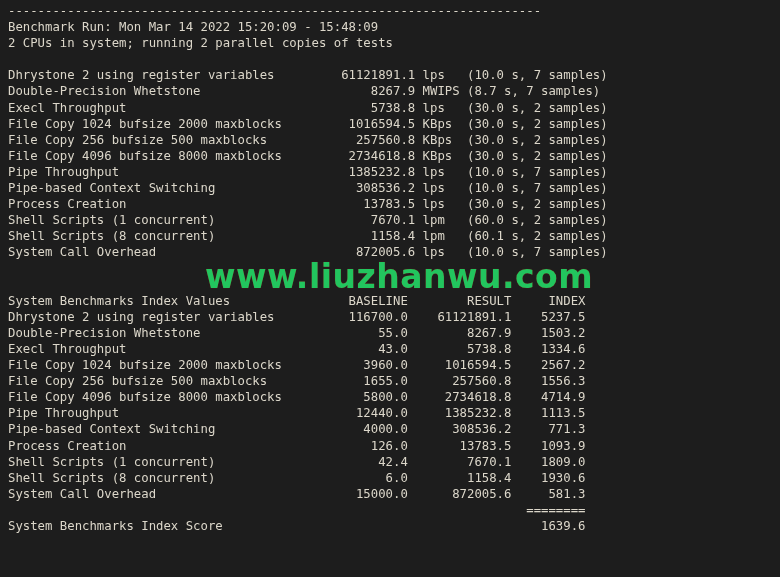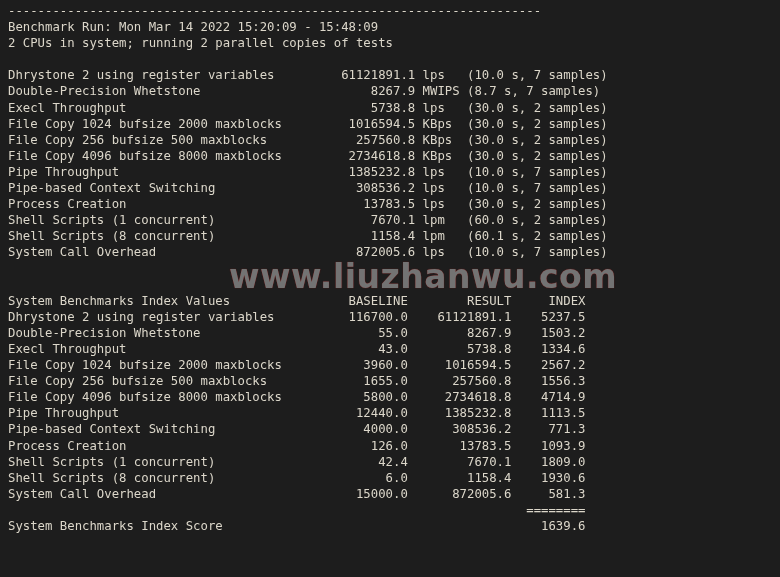--- a/index.html
+++ b/index.html
@@ -32,29 +32,28 @@
     white-space: pre;
   }
   .blank { height: 16.1px; }
 
   
   #watermark {
     position: absolute;
     left: 205px;
     top: 269px;
     z-index: 5;
-    color: #737373;
+    color: #22c55e;
     font-family: "DejaVu Sans", "Liberation Sans", sans-serif;
     font-size: 33px;
     font-weight: 700;
     letter-spacing: 0.5px;
     white-space: nowrap;
     pointer-events: none;
     text-shadow: 0 0 1px rgba(232,18,14,0.6);
-    margin-left: 24px;
   }
 </style>
 </head>
 <body>
 
 <div id="terminal">
 
   <div id="console"><div class="line">------------------------------------------------------------------------</div><div class="line">Benchmark Run: Mon Mar 14 2022 15:20:09 - 15:48:09</div><div class="line">2 CPUs in system; running 2 parallel copies of tests</div><div class="line blank"></div><div class="line">Dhrystone 2 using register variables         61121891.1 lps   (10.0 s, 7 samples)</div><div class="line">Double-Precision Whetstone                       8267.9 MWIPS (8.7 s, 7 samples)</div><div class="line">Execl Throughput                                 5738.8 lps   (30.0 s, 2 samples)</div><div class="line">File Copy 1024 bufsize 2000 maxblocks         1016594.5 KBps  (30.0 s, 2 samples)</div><div class="line">File Copy 256 bufsize 500 maxblocks            257560.8 KBps  (30.0 s, 2 samples)</div><div class="line">File Copy 4096 bufsize 8000 maxblocks         2734618.8 KBps  (30.0 s, 2 samples)</div><div class="line">Pipe Throughput                               1385232.8 lps   (10.0 s, 7 samples)</div><div class="line">Pipe-based Context Switching                   308536.2 lps   (10.0 s, 7 samples)</div><div class="line">Process Creation                                13783.5 lps   (30.0 s, 2 samples)</div><div class="line">Shell Scripts (1 concurrent)                     7670.1 lpm   (60.0 s, 2 samples)</div><div class="line">Shell Scripts (8 concurrent)                     1158.4 lpm   (60.1 s, 2 samples)</div><div class="line">System Call Overhead                           872005.6 lps   (10.0 s, 7 samples)</div><div class="line blank"></div><div class="line blank"></div><div class="line">System Benchmarks Index Values                BASELINE        RESULT     INDEX</div><div class="line">Dhrystone 2 using register variables          116700.0    61121891.1    5237.5</div><div class="line">Double-Precision Whetstone                        55.0        8267.9    1503.2</div><div class="line">Execl Throughput                                  43.0        5738.8    1334.6</div><div class="line">File Copy 1024 bufsize 2000 maxblocks           3960.0     1016594.5    2567.2</div><div class="line">File Copy 256 bufsize 500 maxblocks             1655.0      257560.8    1556.3</div><div class="line">File Copy 4096 bufsize 8000 maxblocks           5800.0     2734618.8    4714.9</div><div class="line">Pipe Throughput                                12440.0     1385232.8    1113.5</div><div class="line">Pipe-based Context Switching                    4000.0      308536.2     771.3</div><div class="line">Process Creation                                 126.0       13783.5    1093.9</div><div class="line">Shell Scripts (1 concurrent)                      42.4        7670.1    1809.0</div><div class="line">Shell Scripts (8 concurrent)                       6.0        1158.4    1930.6</div><div class="line">System Call Overhead                           15000.0      872005.6     581.3</div><div class="line">                                                                      ========</div><div class="line">System Benchmarks Index Score                                           1639.6</div><div class="line blank"></div><div class="line blank"></div><div class="line blank"></div></div>
 
   <div id="watermark">www.liuzhanwu.com</div>

